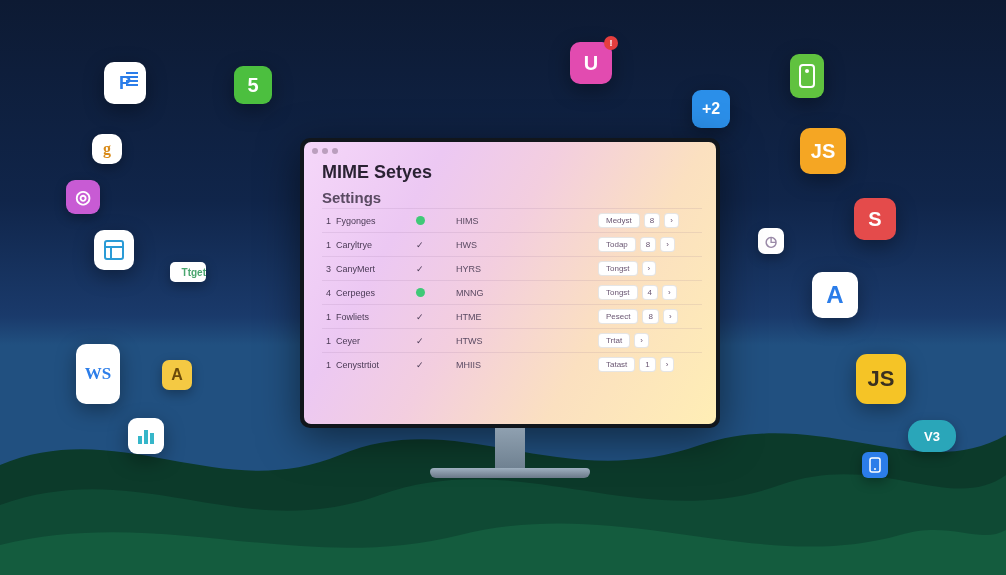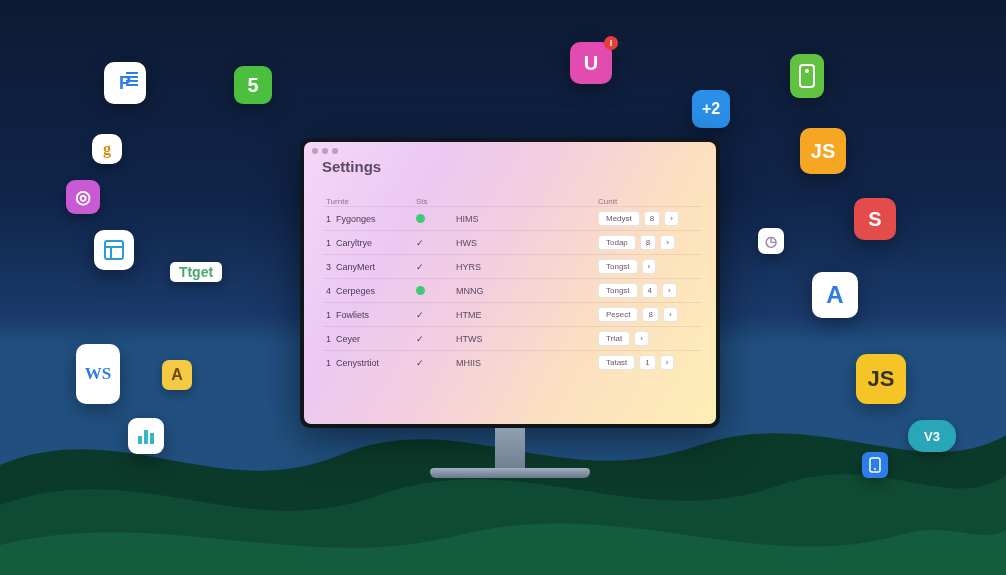--- a/index.html
+++ b/index.html
@@ -78,21 +78,21 @@
   <div class="fi shadow-low" style="left:66px;top:180px;width:34px;height:34px;background:#c85bd4;border-radius:9px;font-size:18px;">
       <span>◎</span>
     </div>
   <div class="fi" style="left:94px;top:230px;width:40px;height:40px;background:#fff;color:#2a9bd6;font-size:18px;">
     <svg width="22" height="22">
         <rect x="2" y="2" width="18" height="18" rx="2" fill="none" stroke="#2a9bd6" stroke-width="2"></rect>
         <line x1="2" y1="8" x2="20" y2="8" stroke="#2a9bd6" stroke-width="2"></line>
         <line x1="8" y1="8" x2="8" y2="20" stroke="#2a9bd6" stroke-width="2"></line>
       </svg>
   </div>
-  <div class="fi shadow-low" style="left:170px;top:262px;width:52px;height:20px;background:#fff;color:#4aa66f;font-size:14px;border-radius:5px;">
+  <div class="fi shadow-low" style="left:170px;top:262px;width:36px;height:20px;background:#fff;color:#4aa66f;font-size:10px;border-radius:5px;justify-content:flex-end;">
       <span>Ttget</span>
     </div>
   <div class="fi" style="left:76px;top:344px;width:44px;height:60px;background:#fff;color:#2b7de9;font-size:17px;font-family:Georgia,serif;">
       <span>WS</span>
     </div>
   <div class="fi shadow-low" style="left:162px;top:360px;width:30px;height:30px;background:#f4c943;color:#6a4a0a;font-size:16px;border-radius:7px;">
       <span>A</span>
     </div>
   <div class="fi" style="left:128px;top:418px;width:36px;height:36px;background:#fff;border-radius:9px;">
     <svg width="20" height="20">
@@ -141,28 +141,23 @@
   </div>
 
   <div class="monitor">
     <div class="bezel">
       <div class="win">
         <div class="tl">
             <span></span>
             <span></span>
             <span></span>
           </div>
+        <div class="title">MIME Setyes</div>
         <div class="sub">Settings</div>
 
-        <div class="hdr">
-          <span class="c1">Turnte</span>
-          <span class="c2">Sts</span>
-          <span class="c3"></span>
-          <span class="c4">Cuntt</span>
-        </div>
 
         <div id="rows1">
             <div class="row">
               <span class="c1">1&nbsp;&nbsp;Fygonges</span>
               <span class="c2">
                 <span class="chk grn"></span>
               </span>
               <span class="c3">HIMS</span>
               <span class="c4">
                 <span class="btn">Medyst</span>

